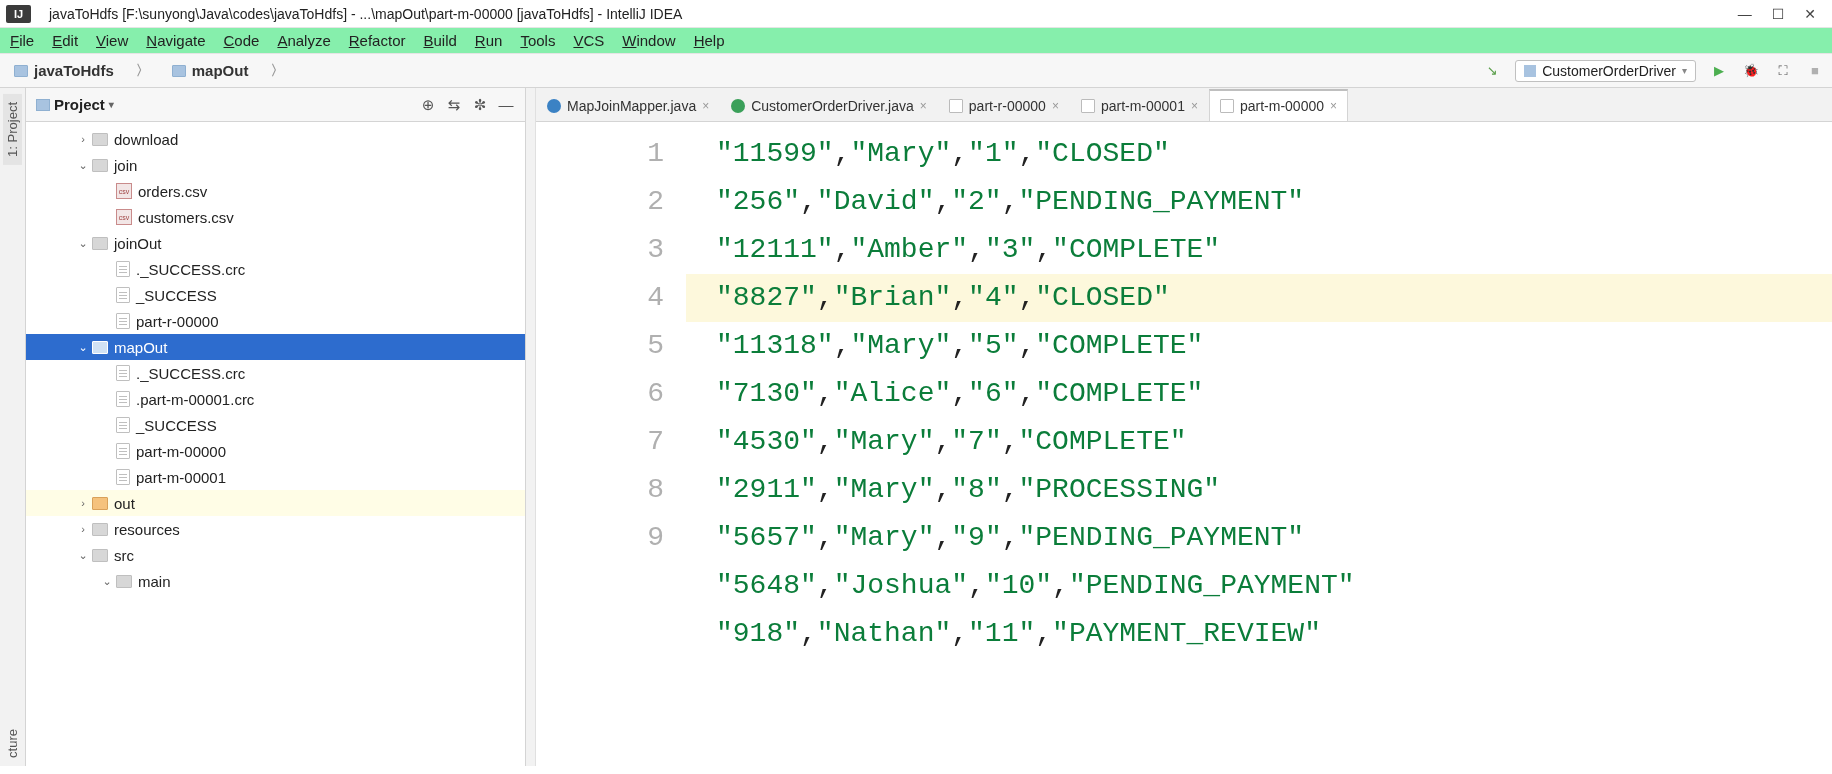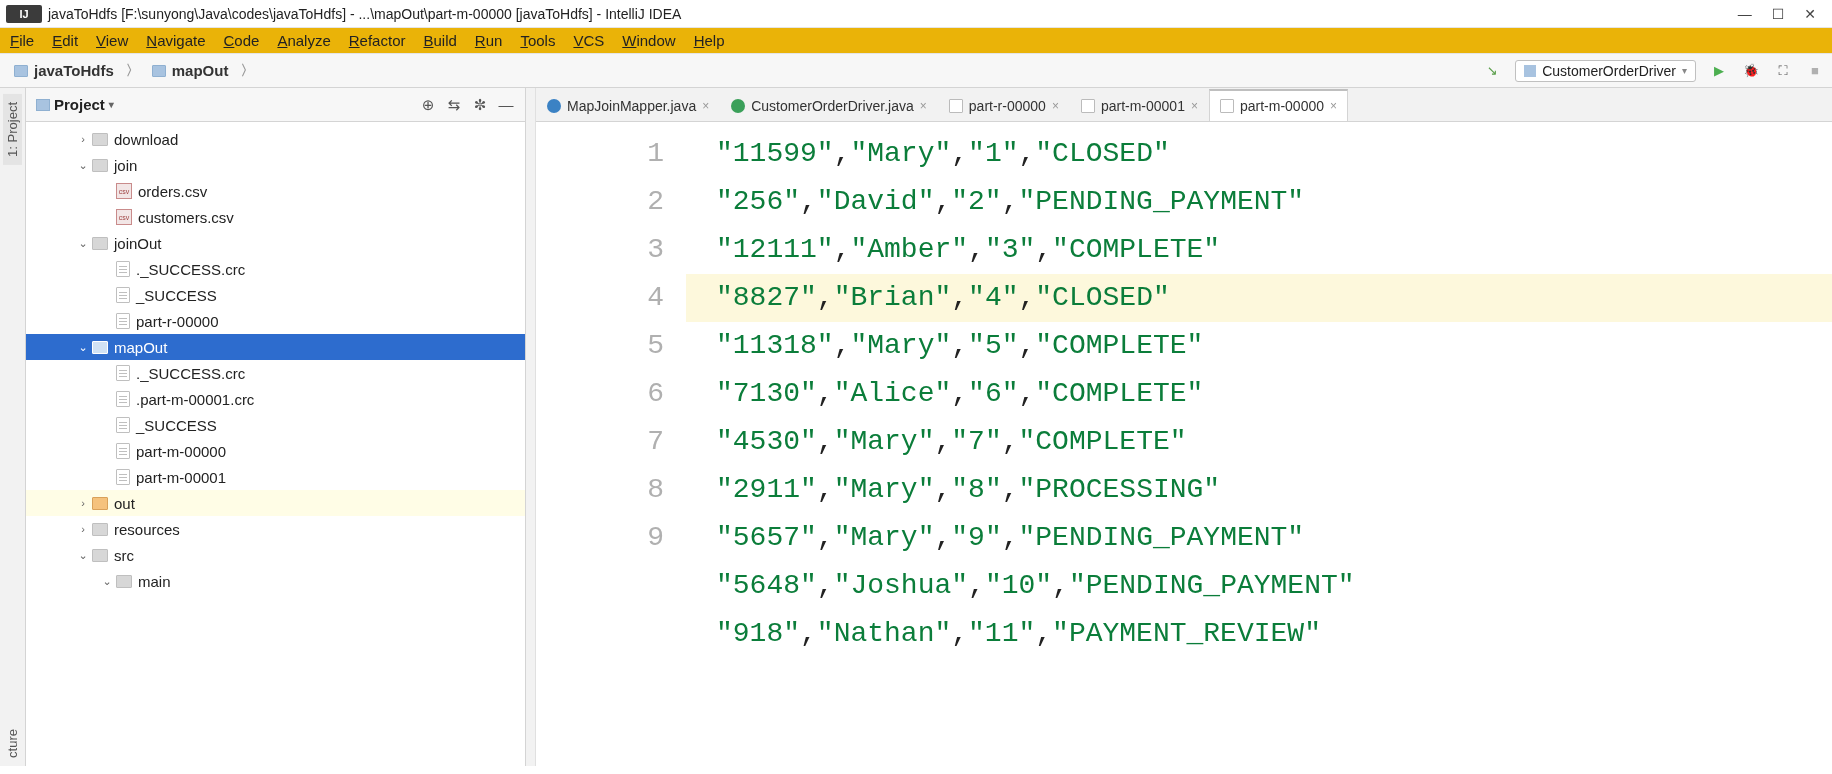--- a/index.html
+++ b/index.html
@@ -1,26 +1,26 @@
 <!DOCTYPE html>
 <html><head>
 <meta charset="utf-8">
 <style>
   * { box-sizing: border-box; margin: 0; padding: 0; }
   body { font-family: "Segoe UI", Arial, sans-serif; font-size: 13px; color: #222; background: #fff; overflow: hidden; }
   .titlebar { display: flex; align-items: center; height: 28px; background: #fff; border-bottom: 1px solid #e5e5e5; padding: 0 6px; }
-  .titlebar .app-icon { width: 36px; height: 18px; background:#3b3b3b; border-radius:2px; display:inline-flex; align-items:center; justify-content:center; color:#fff; font-size:11px; font-weight:bold; margin-right:6px;}
+  .titlebar .app-icon { width: 25px; height: 18px; background:#3b3b3b; border-radius:2px; display:inline-flex; align-items:center; justify-content:center; color:#fff; font-size:11px; font-weight:bold; margin-right:18px;}
   .titlebar .title { flex: 1; font-size: 14px; }
   .titlebar .winctrl { display: flex; gap: 20px; padding-right: 10px; }
   .winctrl span { font-size: 14px; color: #444; cursor: pointer; }
-  .menubar { display: flex; gap: 18px; padding: 4px 10px; border-bottom: 1px solid #e5e5e5; background:#eab308; font-size: 15px;}
+  .menubar { display: flex; gap: 18px; padding: 4px 10px; border-bottom: 1px solid #e5e5e5; background:#86efac; font-size: 15px;}
   .menubar span { cursor: pointer; }
   .menubar span u { text-decoration: underline; }
   .navbar { display: flex; align-items: center; height: 34px; border-bottom: 1px solid #d4d4d4; background:#f7f7f7; padding: 0 8px; }
-  .breadcrumb { display:flex; align-items:center; gap:6px; font-size:15px; font-weight:600; color:#333;}
+  .breadcrumb { display:flex; align-items:center; gap:16px; font-size:15px; font-weight:600; color:#333;}
   .breadcrumb .bc-item { display:flex; align-items:center; gap:6px; padding:2px 6px;}
   .breadcrumb .bc-sep { color:#999; font-size:14px;}
   .bc-folder-icon { width:14px; height:12px; background:#a8c3e0; border-radius:1px; display:inline-block; border:1px solid #8fb0d1;}
   .navbar-right { margin-left:auto; display:flex; align-items:center; gap:14px;}
   .run-config { border:1px solid #c0c0c0; background:#fff; padding:2px 8px; display:flex; align-items:center; gap:6px; font-size:14px; border-radius:3px; cursor:pointer;}
   .run-config .cfg-icon { width:12px; height:12px; background:#a8c3e0; display:inline-block;}
   .run-config .chev { color:#888; font-size:10px;}
   .nav-icon { width:18px; height:18px; display:inline-flex; align-items:center; justify-content:center; cursor:pointer; }
   .main { display:flex; height: calc(100vh - 96px); }
   .left-gutter { width:26px; background:#f2f2f2; border-right:1px solid #d4d4d4; display:flex; flex-direction:column; align-items:center; padding-top:6px; gap:12px;}

